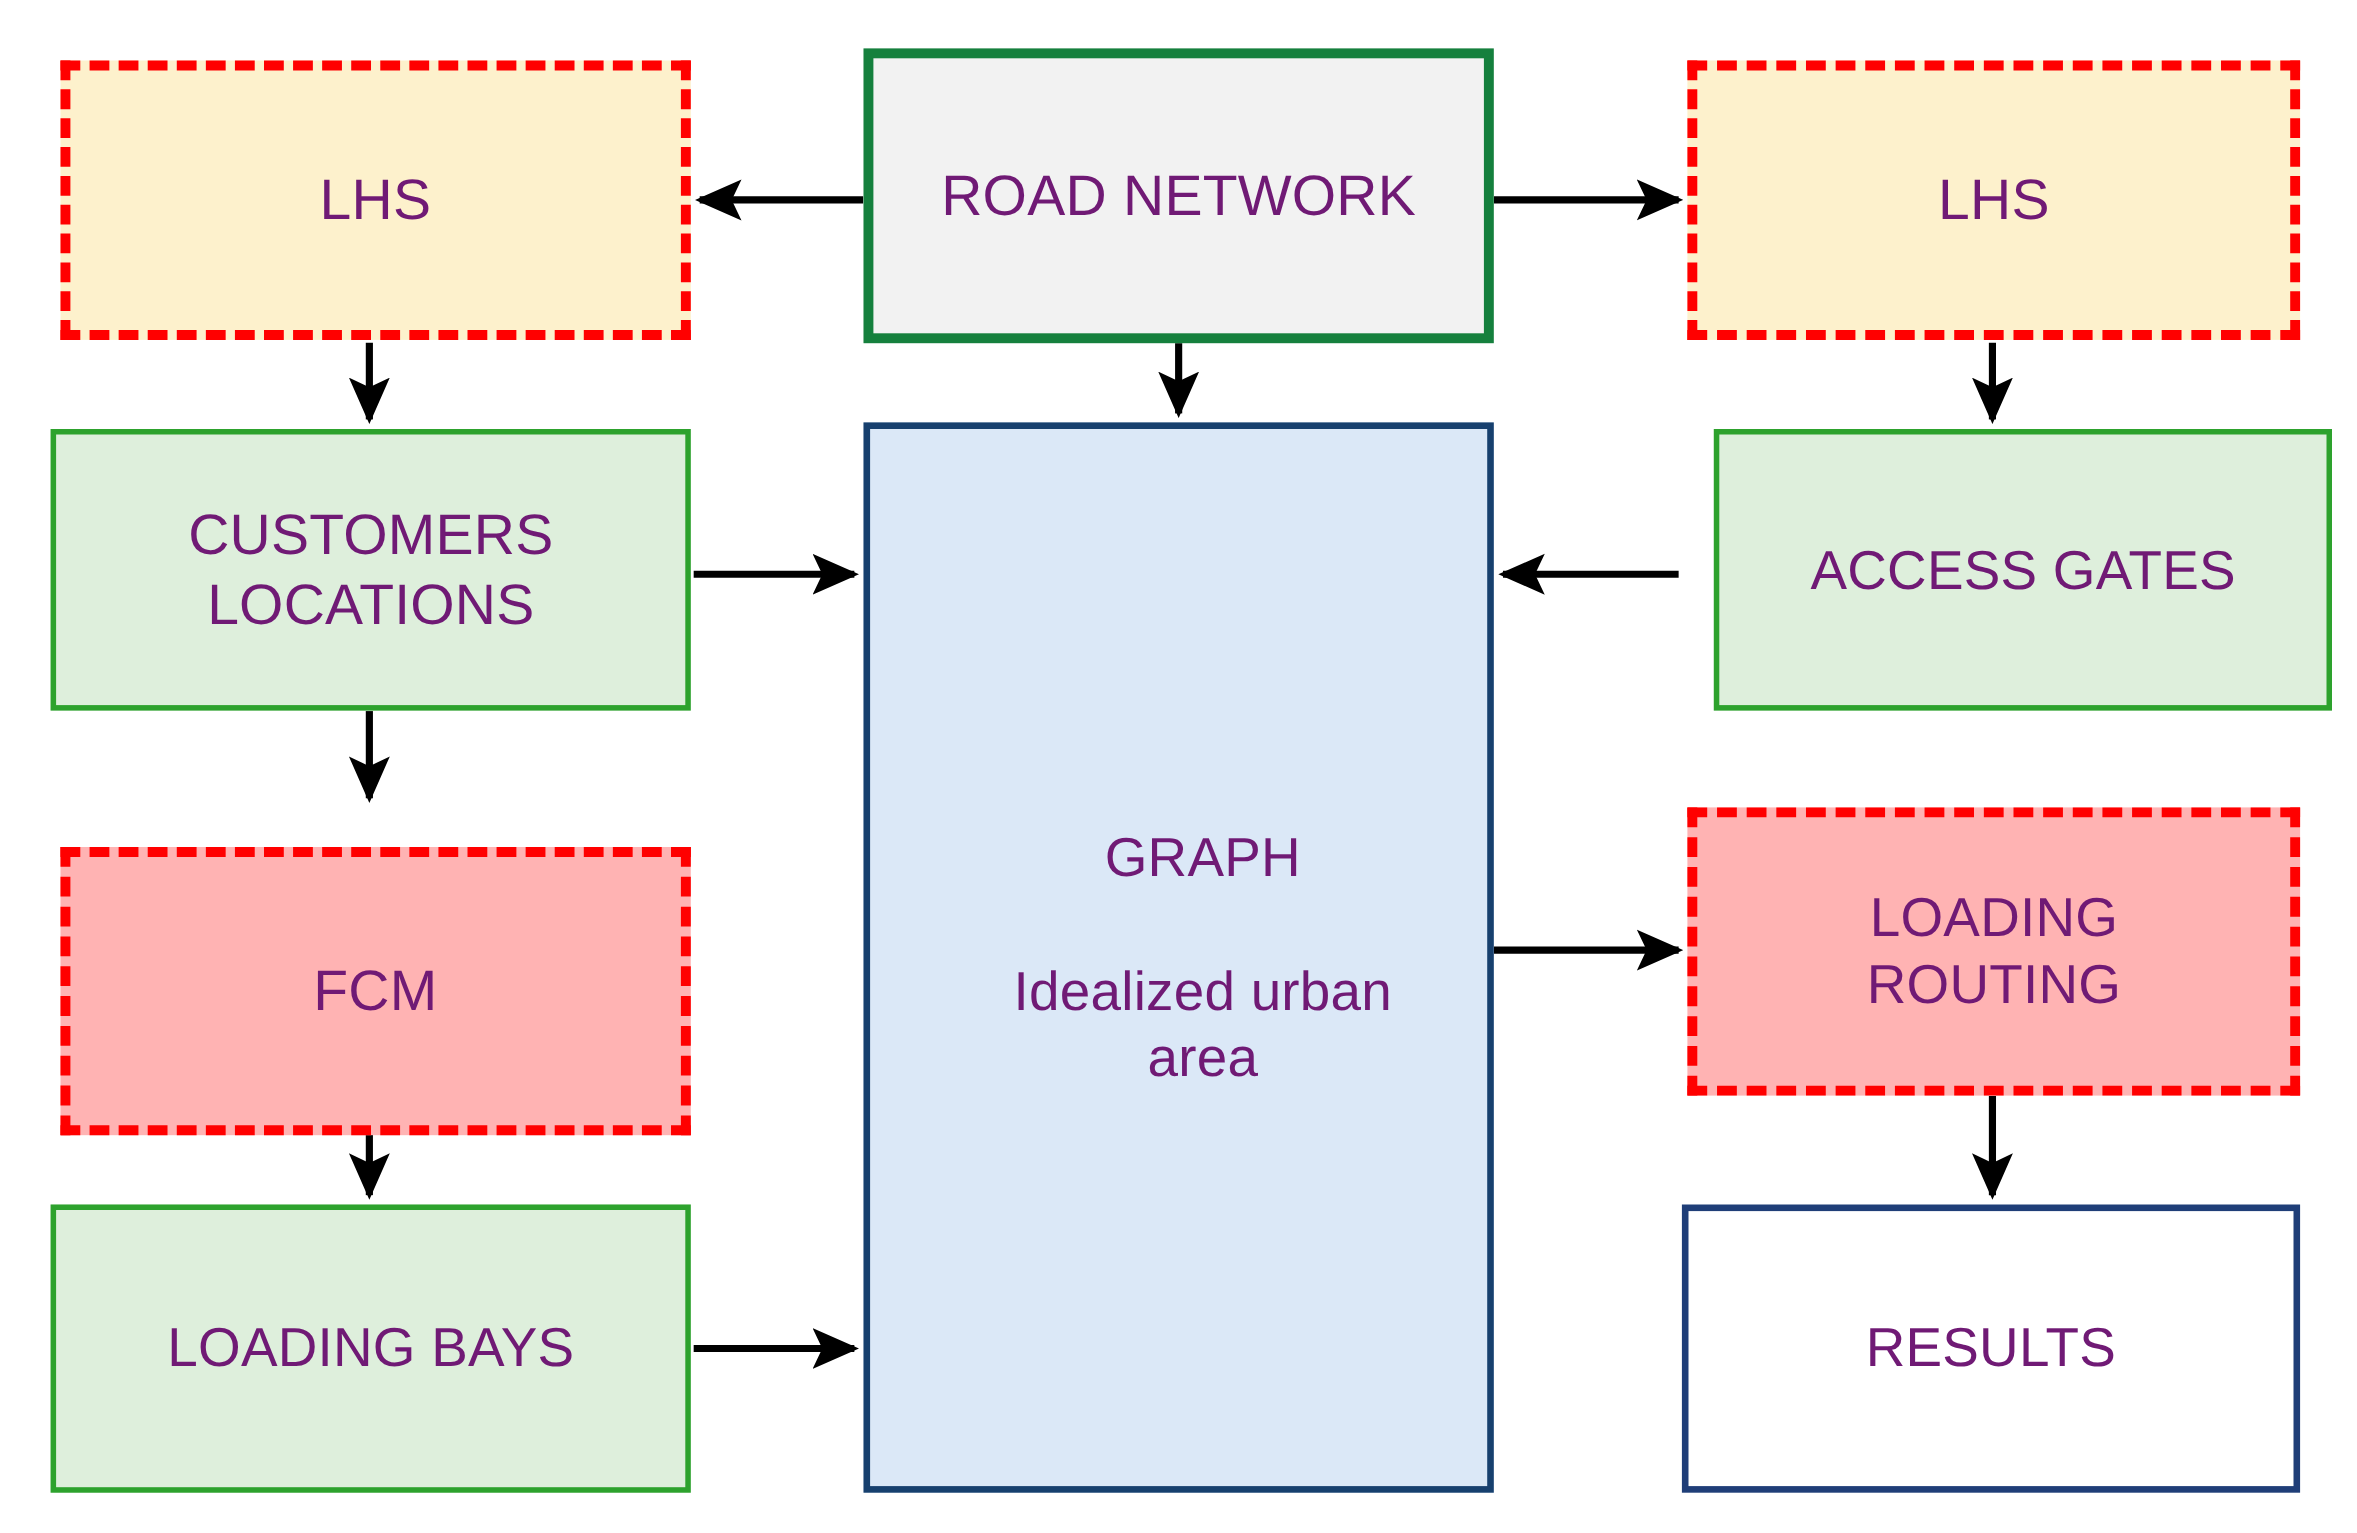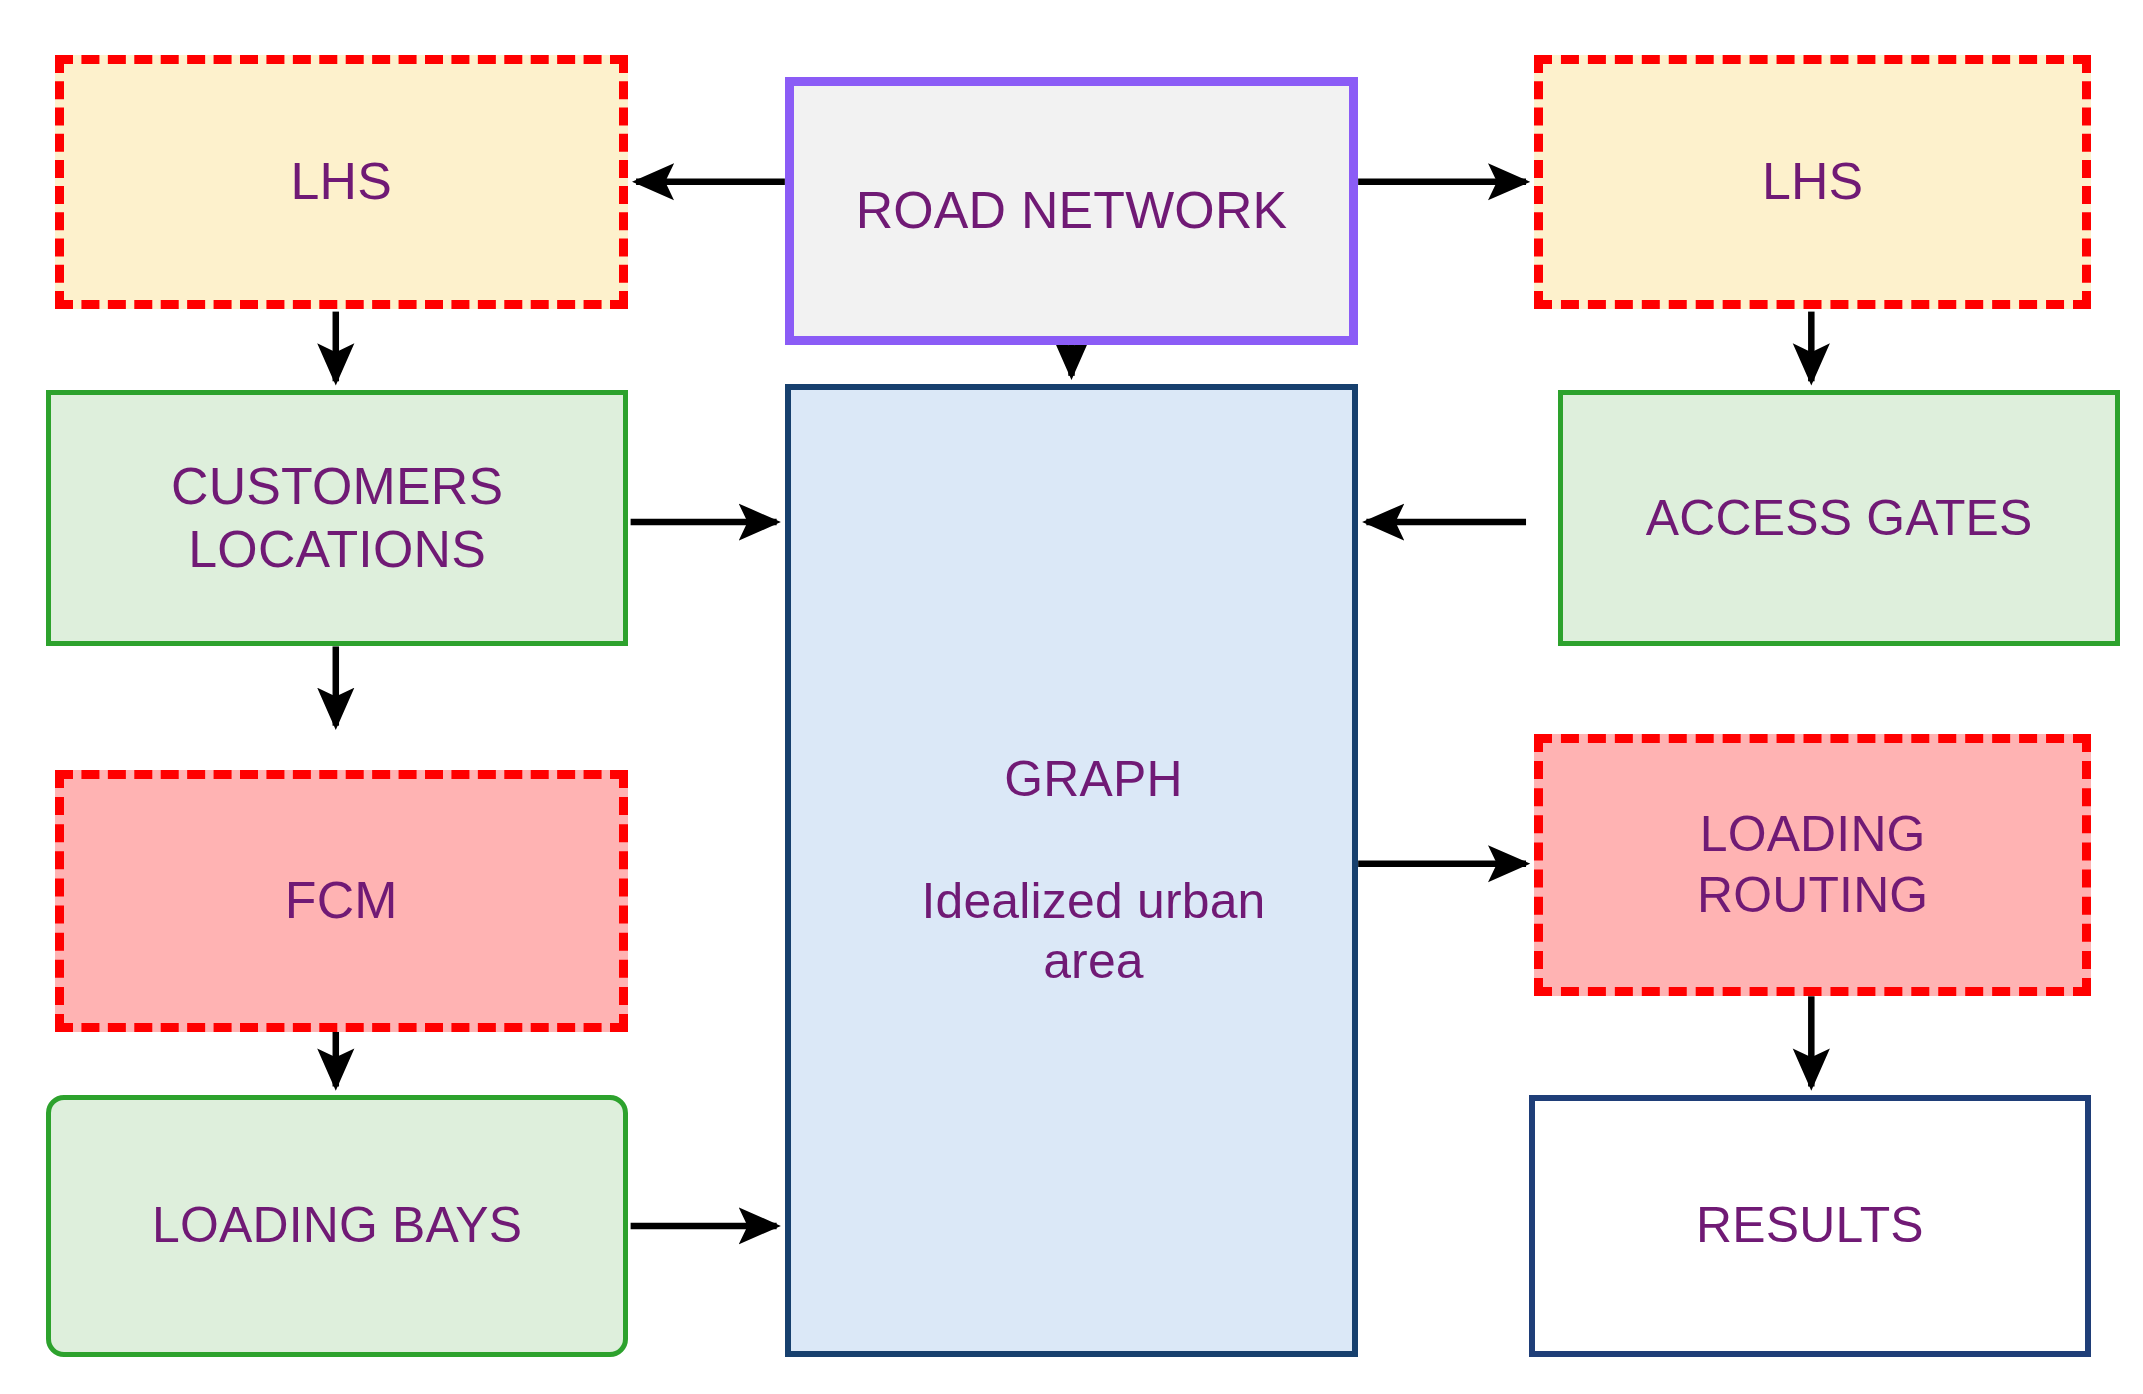--- a/index.html
+++ b/index.html
@@ -39,22 +39,21 @@
   .v-dashed-pink {
     background: #FFB3B3;
     border: 9px dashed #FF0000;
   }
   .v-solid-green {
     background: #DEEFDC;
     border: 5px solid #2DA22D;
   }
   .v-solid-black {
     background: #F2F2F2;
-    border: 9px solid #8b5cf6;
-    margin-top: 33px;
+    border: 9px solid #15803d;
   }
   .v-solid-navy-fill {
     background: #DBE8F7;
     border: 6px solid #17406E;
   }
   .v-solid-navy-white {
     background: #FFFFFF;
     border: 6px solid #1F3E78;
   }
 
@@ -114,20 +113,20 @@
       <div class="node v-solid-green" style="left: 1558px; top: 389.5px; width: 562.367px; height: 256.933px; font-size: 49.8833px;">
         <span class="label">ACCESS GATES</span>
       </div>
       <div class="node v-dashed-pink" style="left: 54.5987px; top: 770px; width: 573.287px; height: 262px; font-size: 51.8787px;">
         <span class="label">FCM</span>
       </div>
       <div class="node v-dashed-pink" style="left: 1534.22px; top: 733.9px; width: 556.907px; height: 262.4px; font-size: 49.8833px;">
         <span class="label">LOADING
 ROUTING</span>
       </div>
-      <div class="node v-solid-green" style="left: 46.4089px; top: 1094.7px; width: 581.476px; height: 262.4px; font-size: 49.8833px; border-radius: 18px;">
+      <div class="node v-solid-green" style="left: 46.4089px; top: 1094.7px; width: 581.476px; height: 262.4px; font-size: 49.8833px;">
         <span class="label">LOADING BAYS</span>
       </div>
       <div class="node v-solid-navy-white" style="left: 1528.76px; top: 1094.7px; width: 562.367px; height: 262.4px; font-size: 49.8833px;">
         <span class="label">RESULTS</span>
       </div>
     </div>
 </div>
 
 </body></html>

